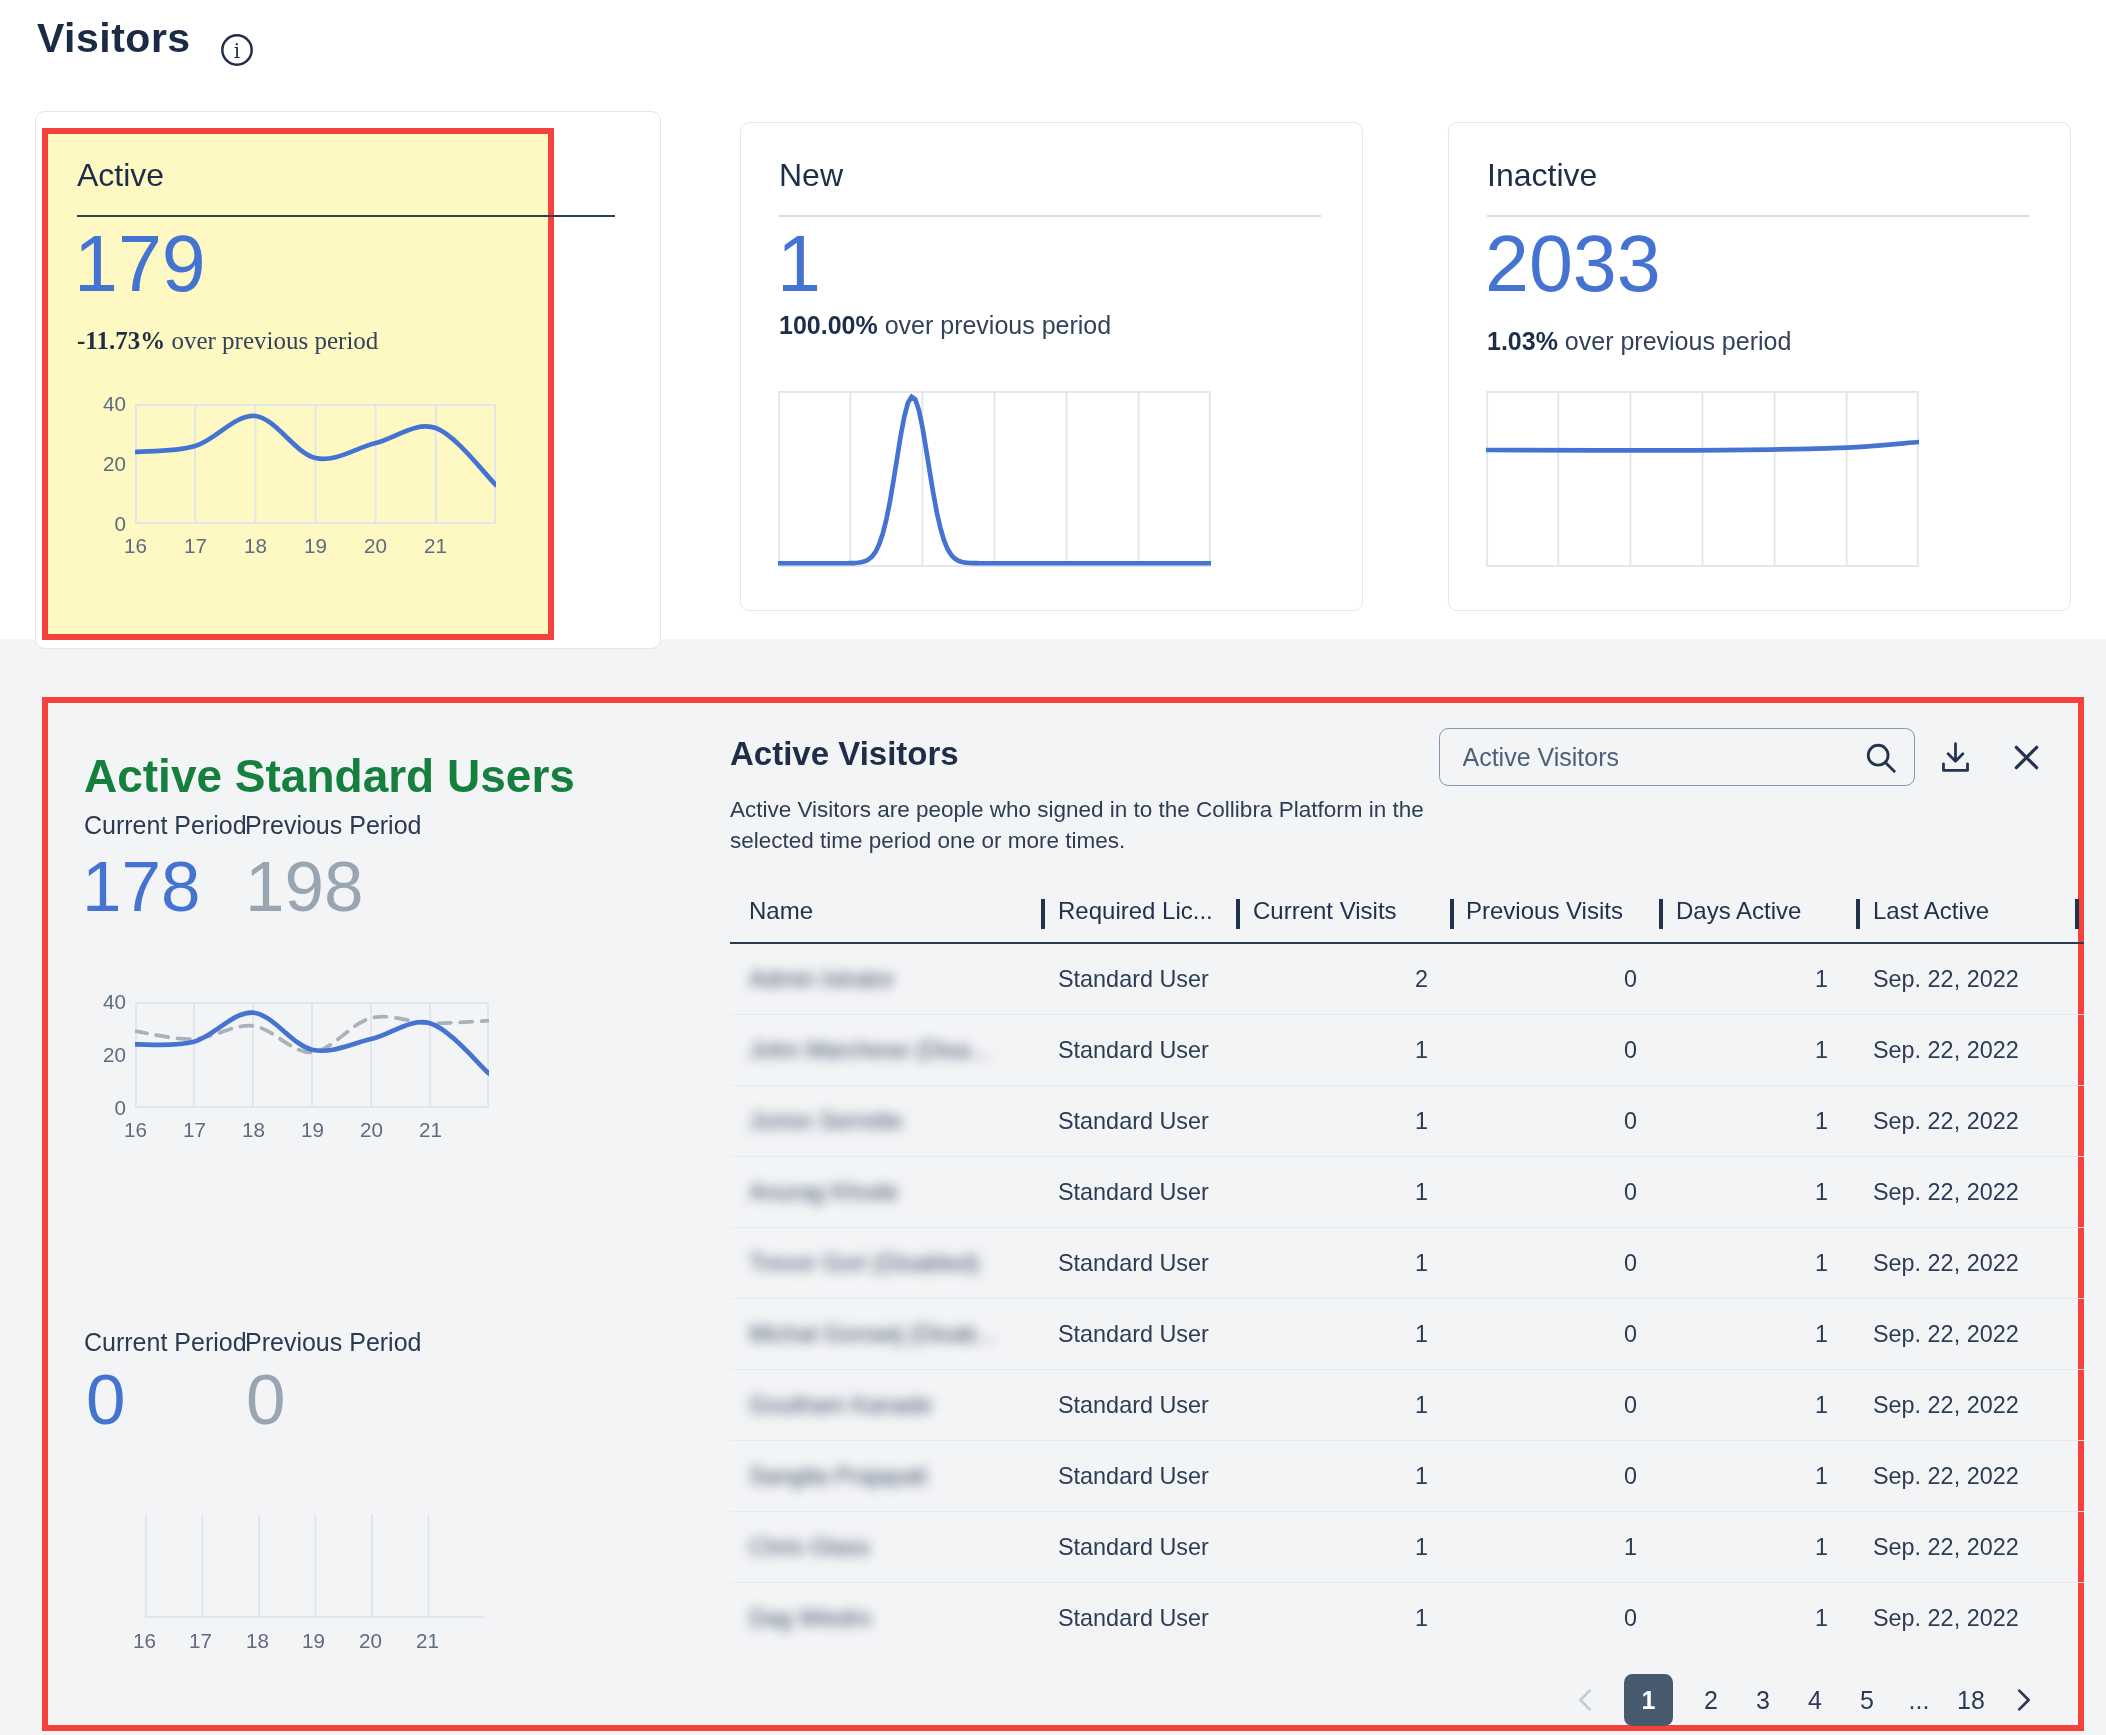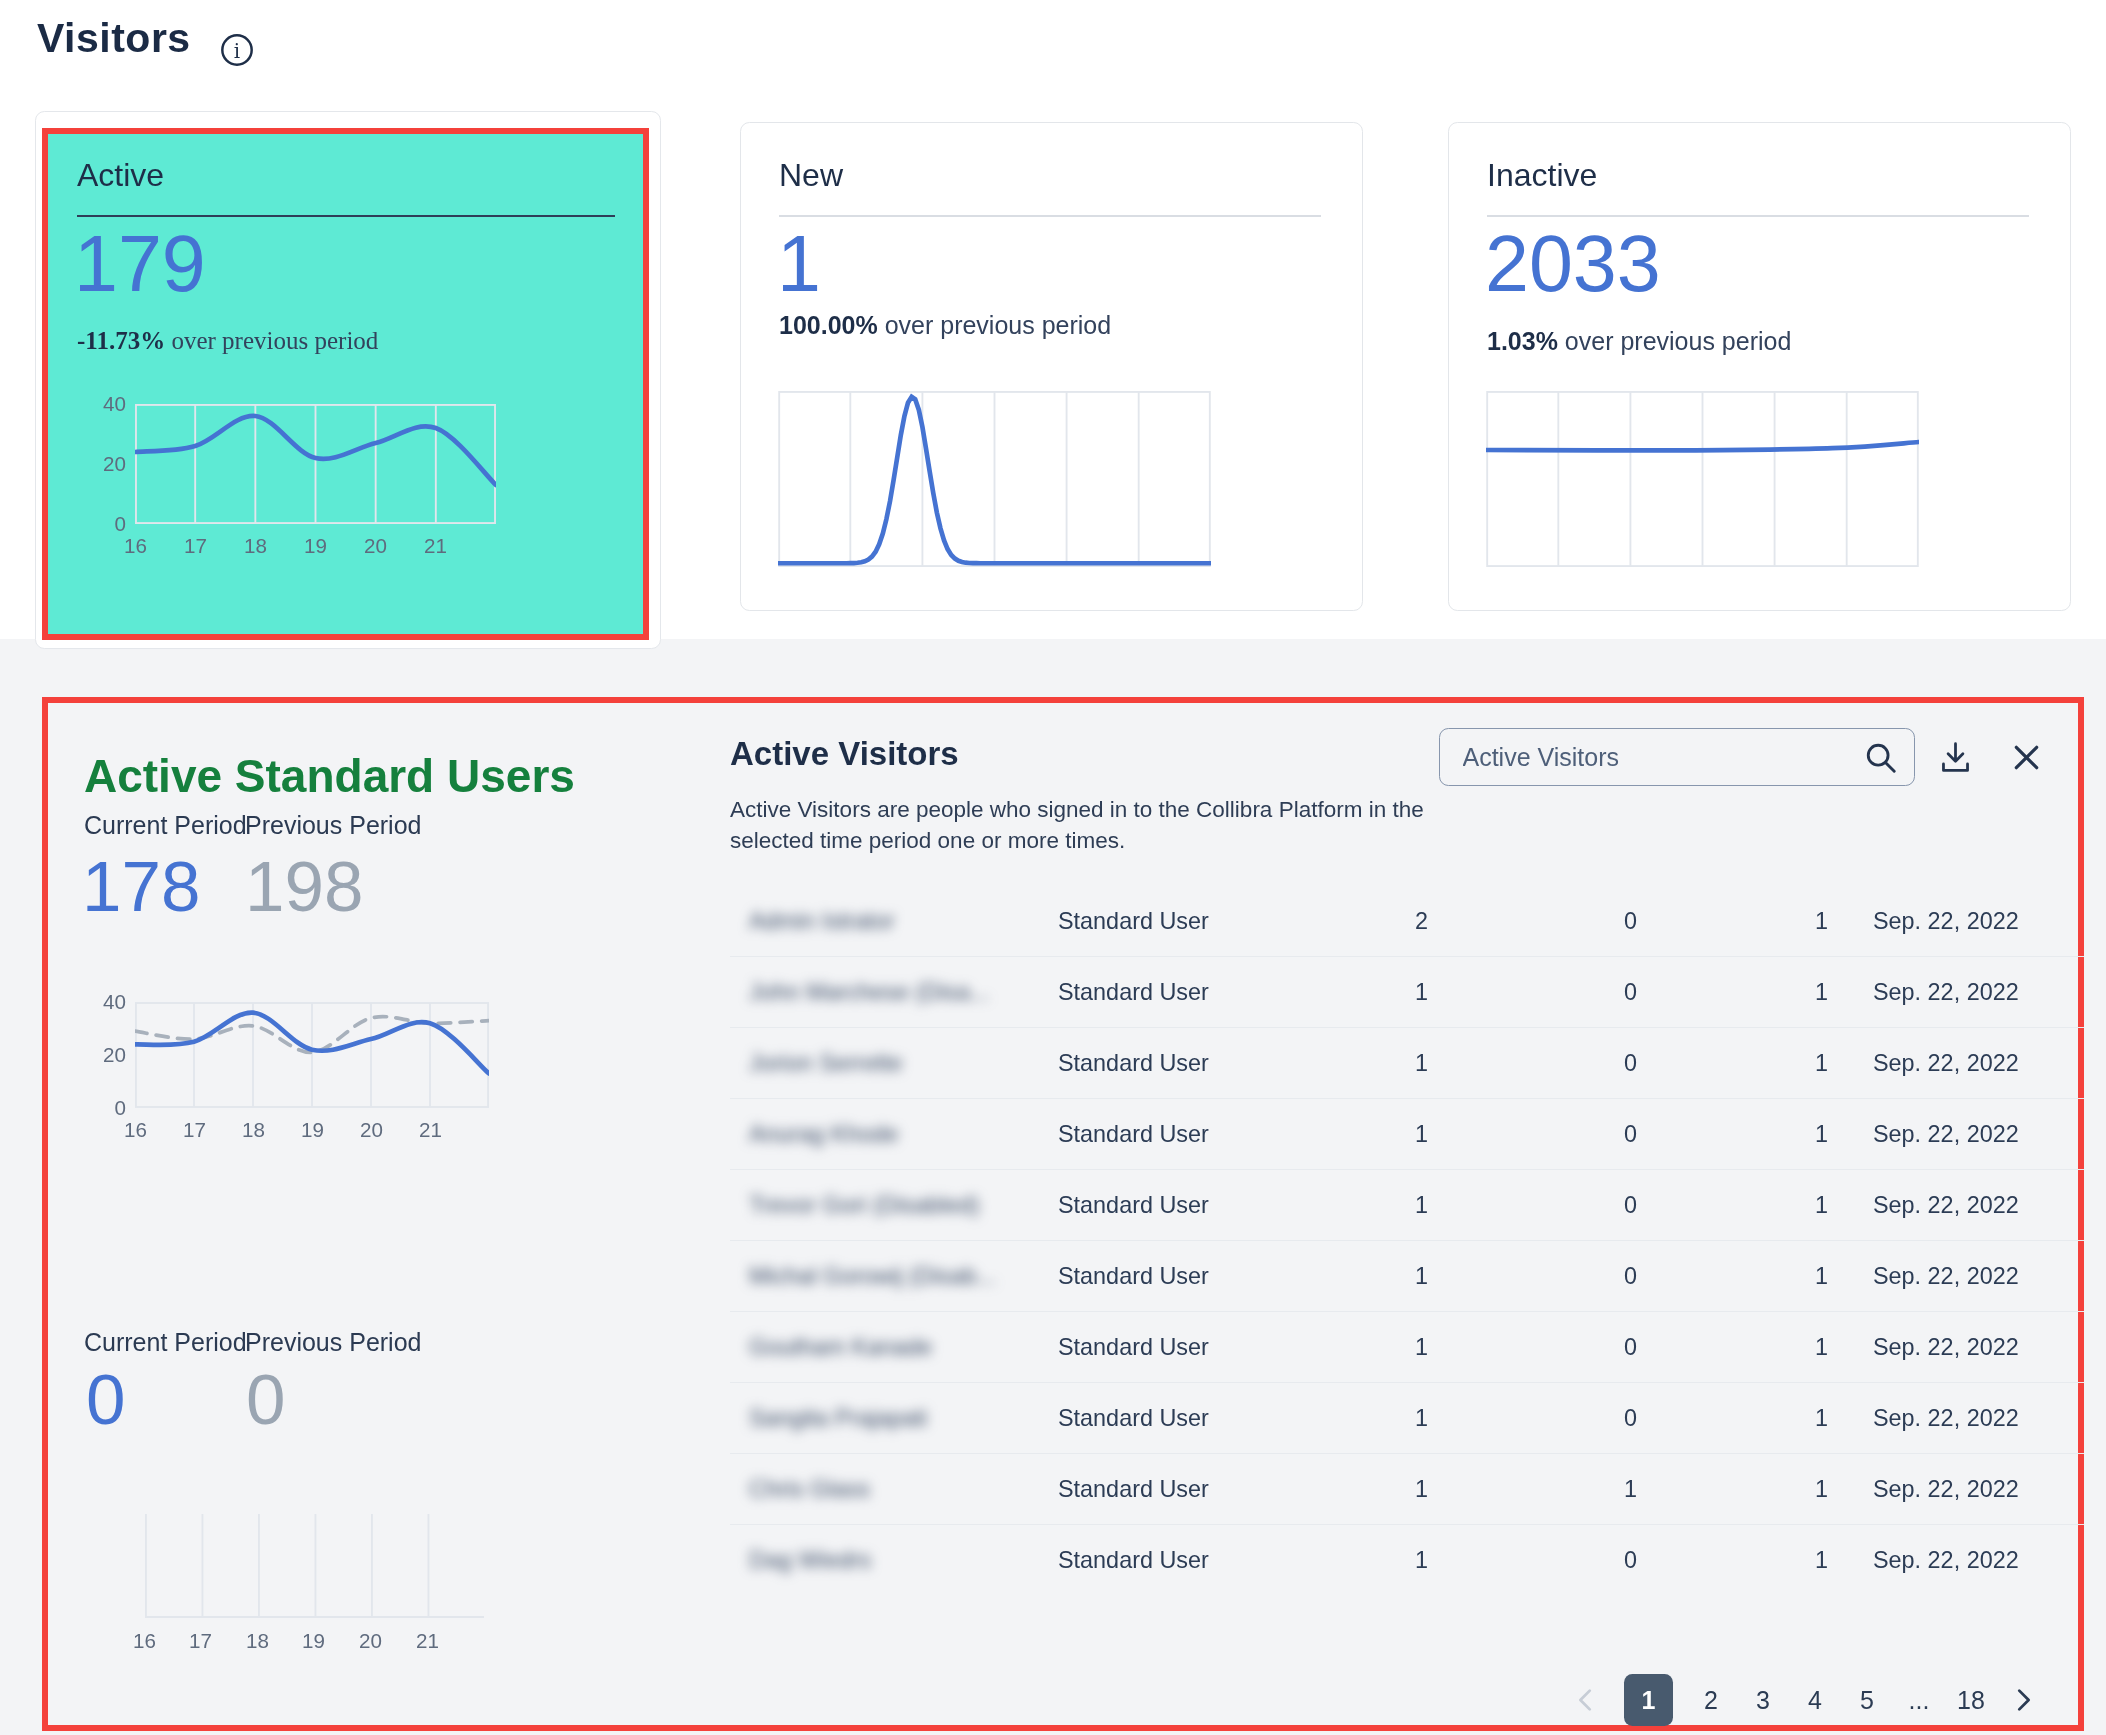--- a/index.html
+++ b/index.html
@@ -6,21 +6,21 @@
   #root{position:relative;width:2106px;height:1735px;overflow:hidden;
         font-family:"Liberation Sans", sans-serif;color:#2b3a52;}
   .gray-band{position:absolute;left:0;top:639px;width:2106px;height:1096px;background:#f3f4f6;}
   .page-title{position:absolute;left:37px;top:15px;font-size:41px;font-weight:700;color:#1b2b45;letter-spacing:0.5px;}
   .info-ic{position:absolute;left:219px;top:32px;width:36px;height:36px;cursor:pointer;}
 
   
   .ghost-card{position:absolute;left:35px;top:111px;width:624px;height:536px;background:#ffffff;
               border:1.9px solid #e4e7eb;border-radius:9.4px;}
   .card{position:absolute;box-sizing:border-box;}
-  .card.annotated{left:42px;top:128px;width:607px;height:512px;border:6.6px solid #f4413b;background:#5eead4;}
+  .card.annotated{left:42px;top:128px;width:512px;height:512px;border:6.6px solid #f4413b;background:#fef9c3;}
   .card.plain{background:#ffffff;border:1.9px solid #e3e6ea;border-radius:9.4px;width:623px;height:489px;top:122px;}
   #card-new{left:740px;}
   #card-inactive{left:1448px;}
   .card-inner{position:absolute;inset:0;}
   .card-title{position:absolute;font-size:32px;color:#1e2e48;font-weight:500;}
   .card-divider{position:absolute;height:1.9px;background:#d9dde3;}
   .card-divider.dark{background:#2e3e58;}
   .big-num{position:absolute;font-size:79px;line-height:1;color:#4573d2;}
   .pct-line{position:absolute;font-size:25px;color:#33425c;}
   .pct-line b{color:#1e2e48;font-weight:700;}
@@ -200,20 +200,34 @@
         </svg>
       </div>
       <div class="tool-ic" style="left:1960px;top:36px;">
         <svg width="37" height="37" viewBox="0 0 40 40">
           <line x1="9" y1="9" x2="31" y2="31" stroke="#24344e" stroke-width="3.5" stroke-linecap="round"></line>
           <line x1="31" y1="9" x2="9" y2="31" stroke="#24344e" stroke-width="3.5" stroke-linecap="round"></line>
         </svg>
       </div>
 
       <div class="vtable">
+        <div class="thead">
+          <div class="th" style="left:19px;">Name</div>
+          <div class="sep" style="left:311px;"></div>
+          <div class="th" style="left:328px;">Required Lic...</div>
+          <div class="sep" style="left:506px;"></div>
+          <div class="th" style="left:523px;">Current Visits</div>
+          <div class="sep" style="left:720px;"></div>
+          <div class="th" style="left:736px;">Previous Visits</div>
+          <div class="sep" style="left:929px;"></div>
+          <div class="th" style="left:946px;">Days Active</div>
+          <div class="sep" style="left:1126px;"></div>
+          <div class="th" style="left:1143px;">Last Active</div>
+          <div class="sep" style="left:1345px;"></div>
+        </div>
         <div>
             <div class="trow">
               <div class="tcell c-name blur">Admin Istrator</div>
               <div class="tcell c-lic">Standard User</div>
               <div class="tcell c-cur">2</div>
               <div class="tcell c-prev">0</div>
               <div class="tcell c-days">1</div>
               <div class="tcell c-last">Sep. 22, 2022</div>
             </div>
             <div class="trow">

